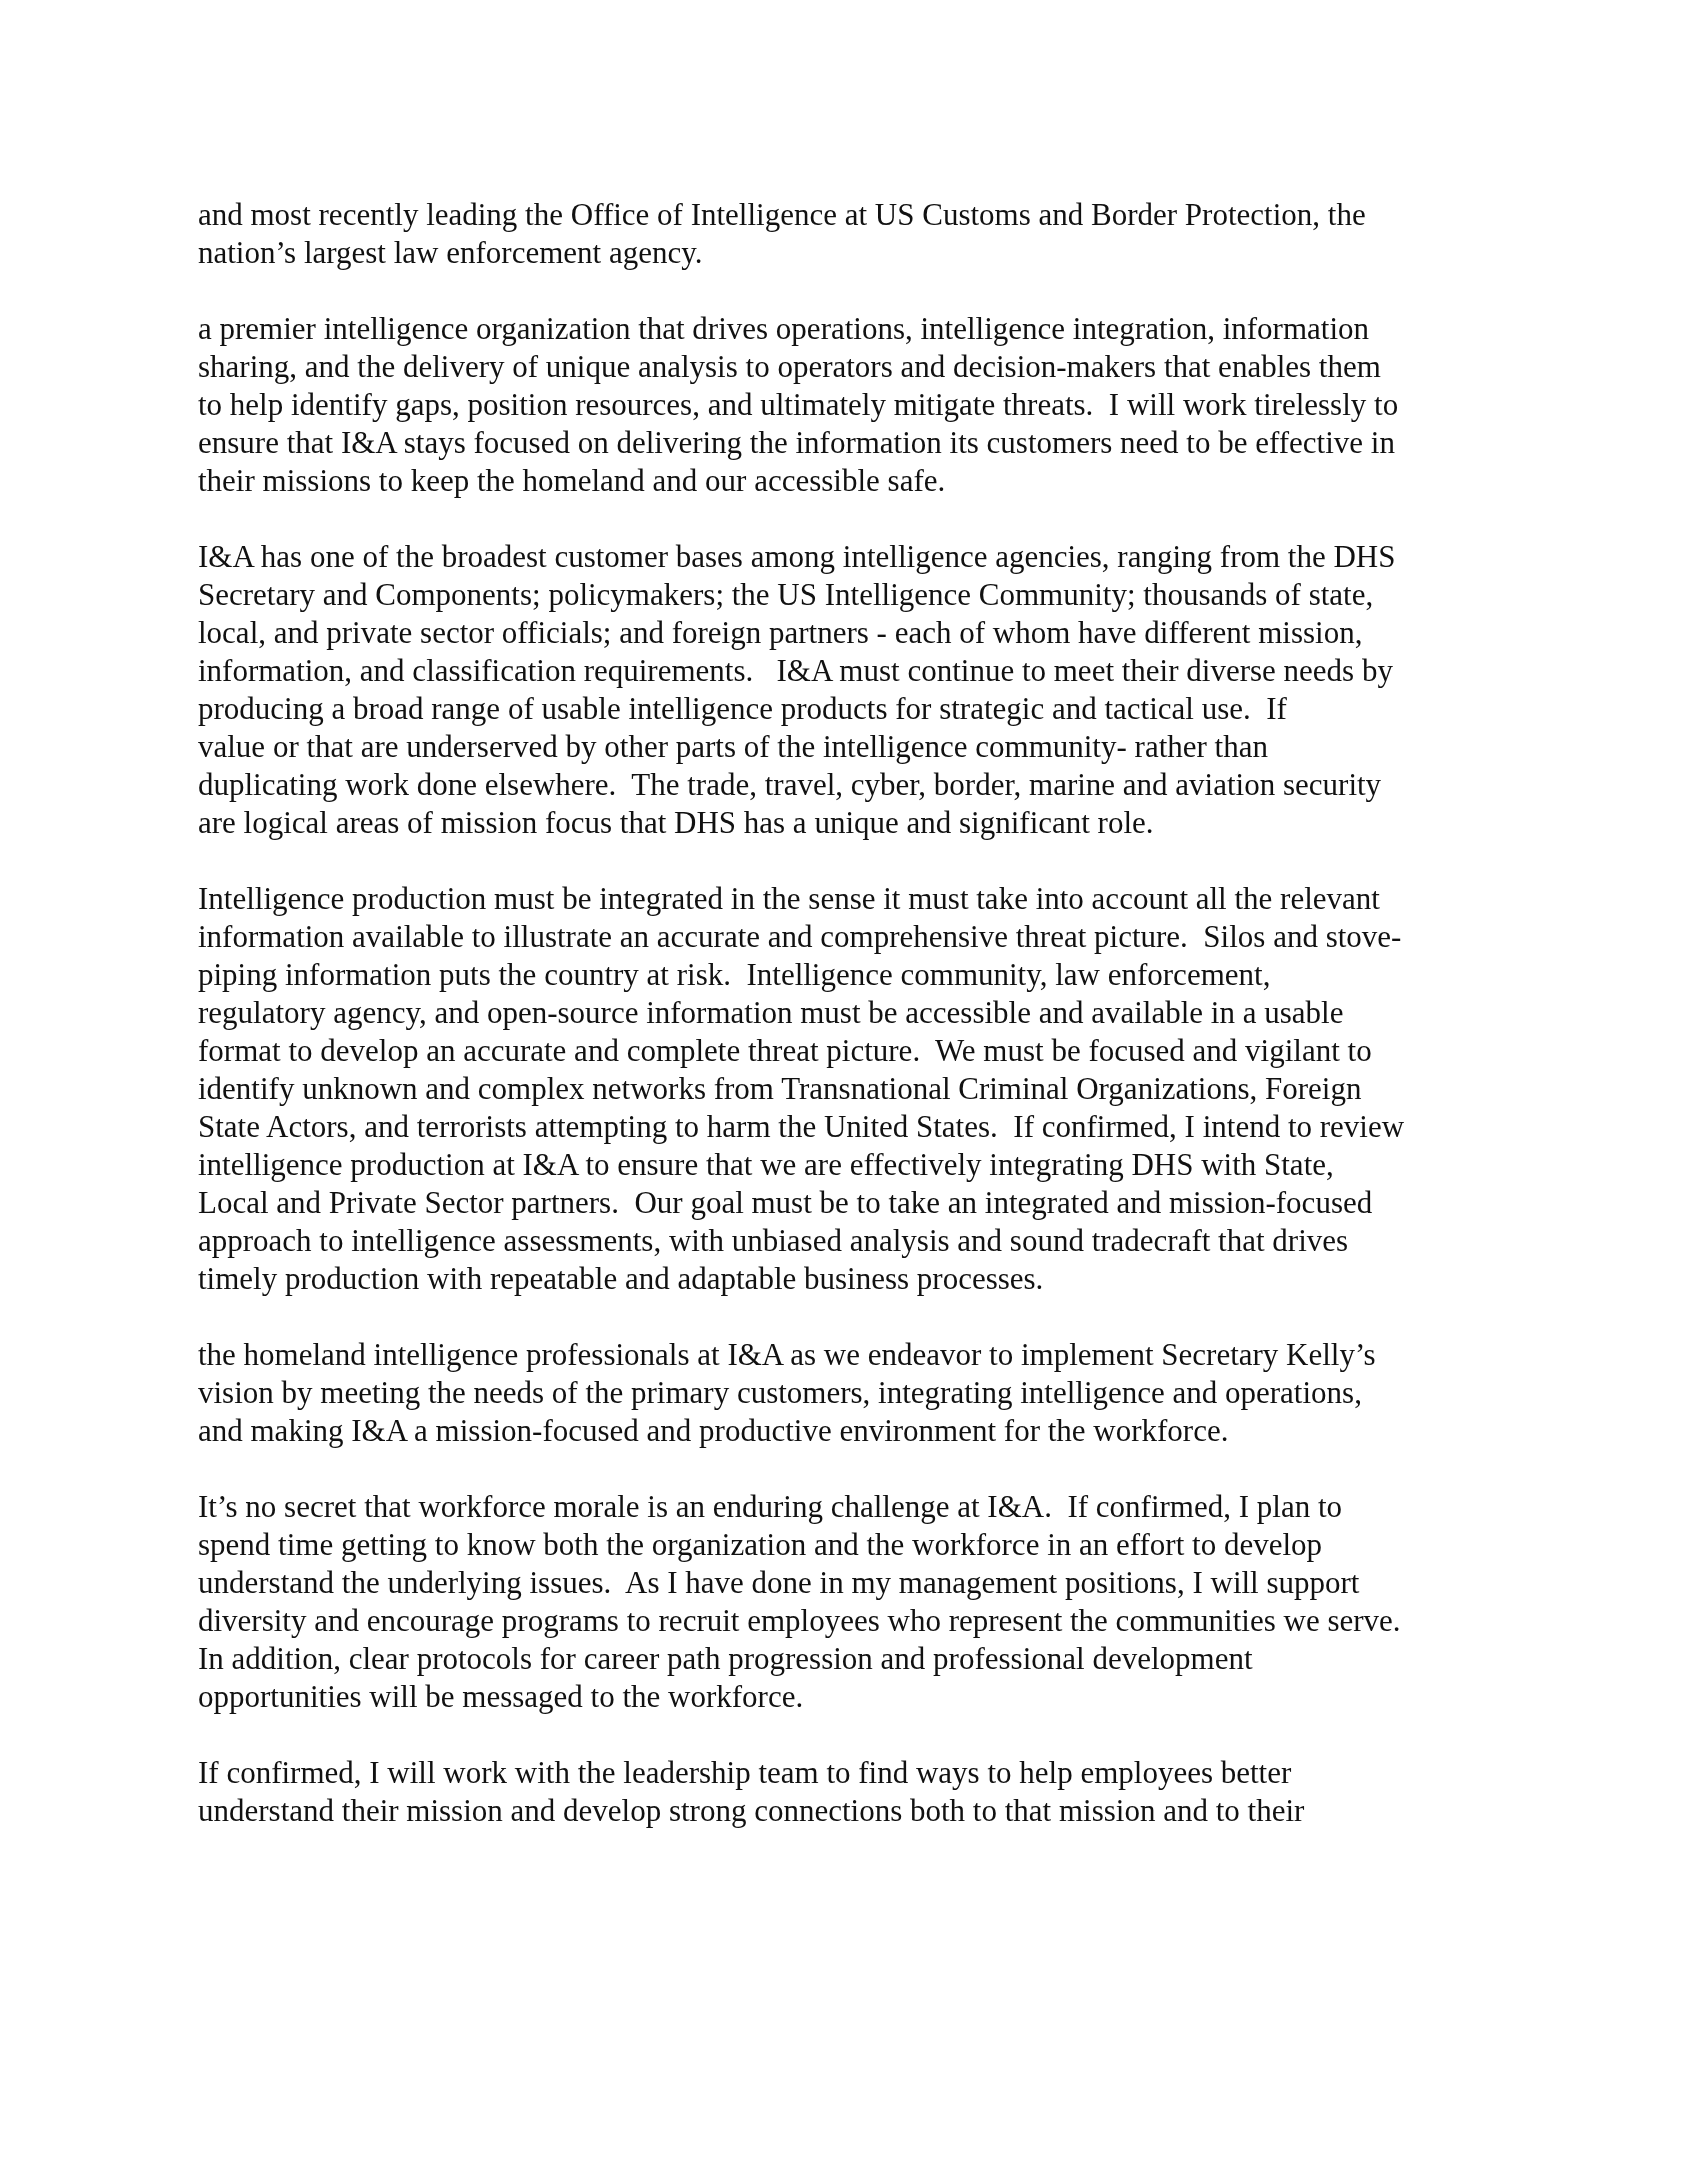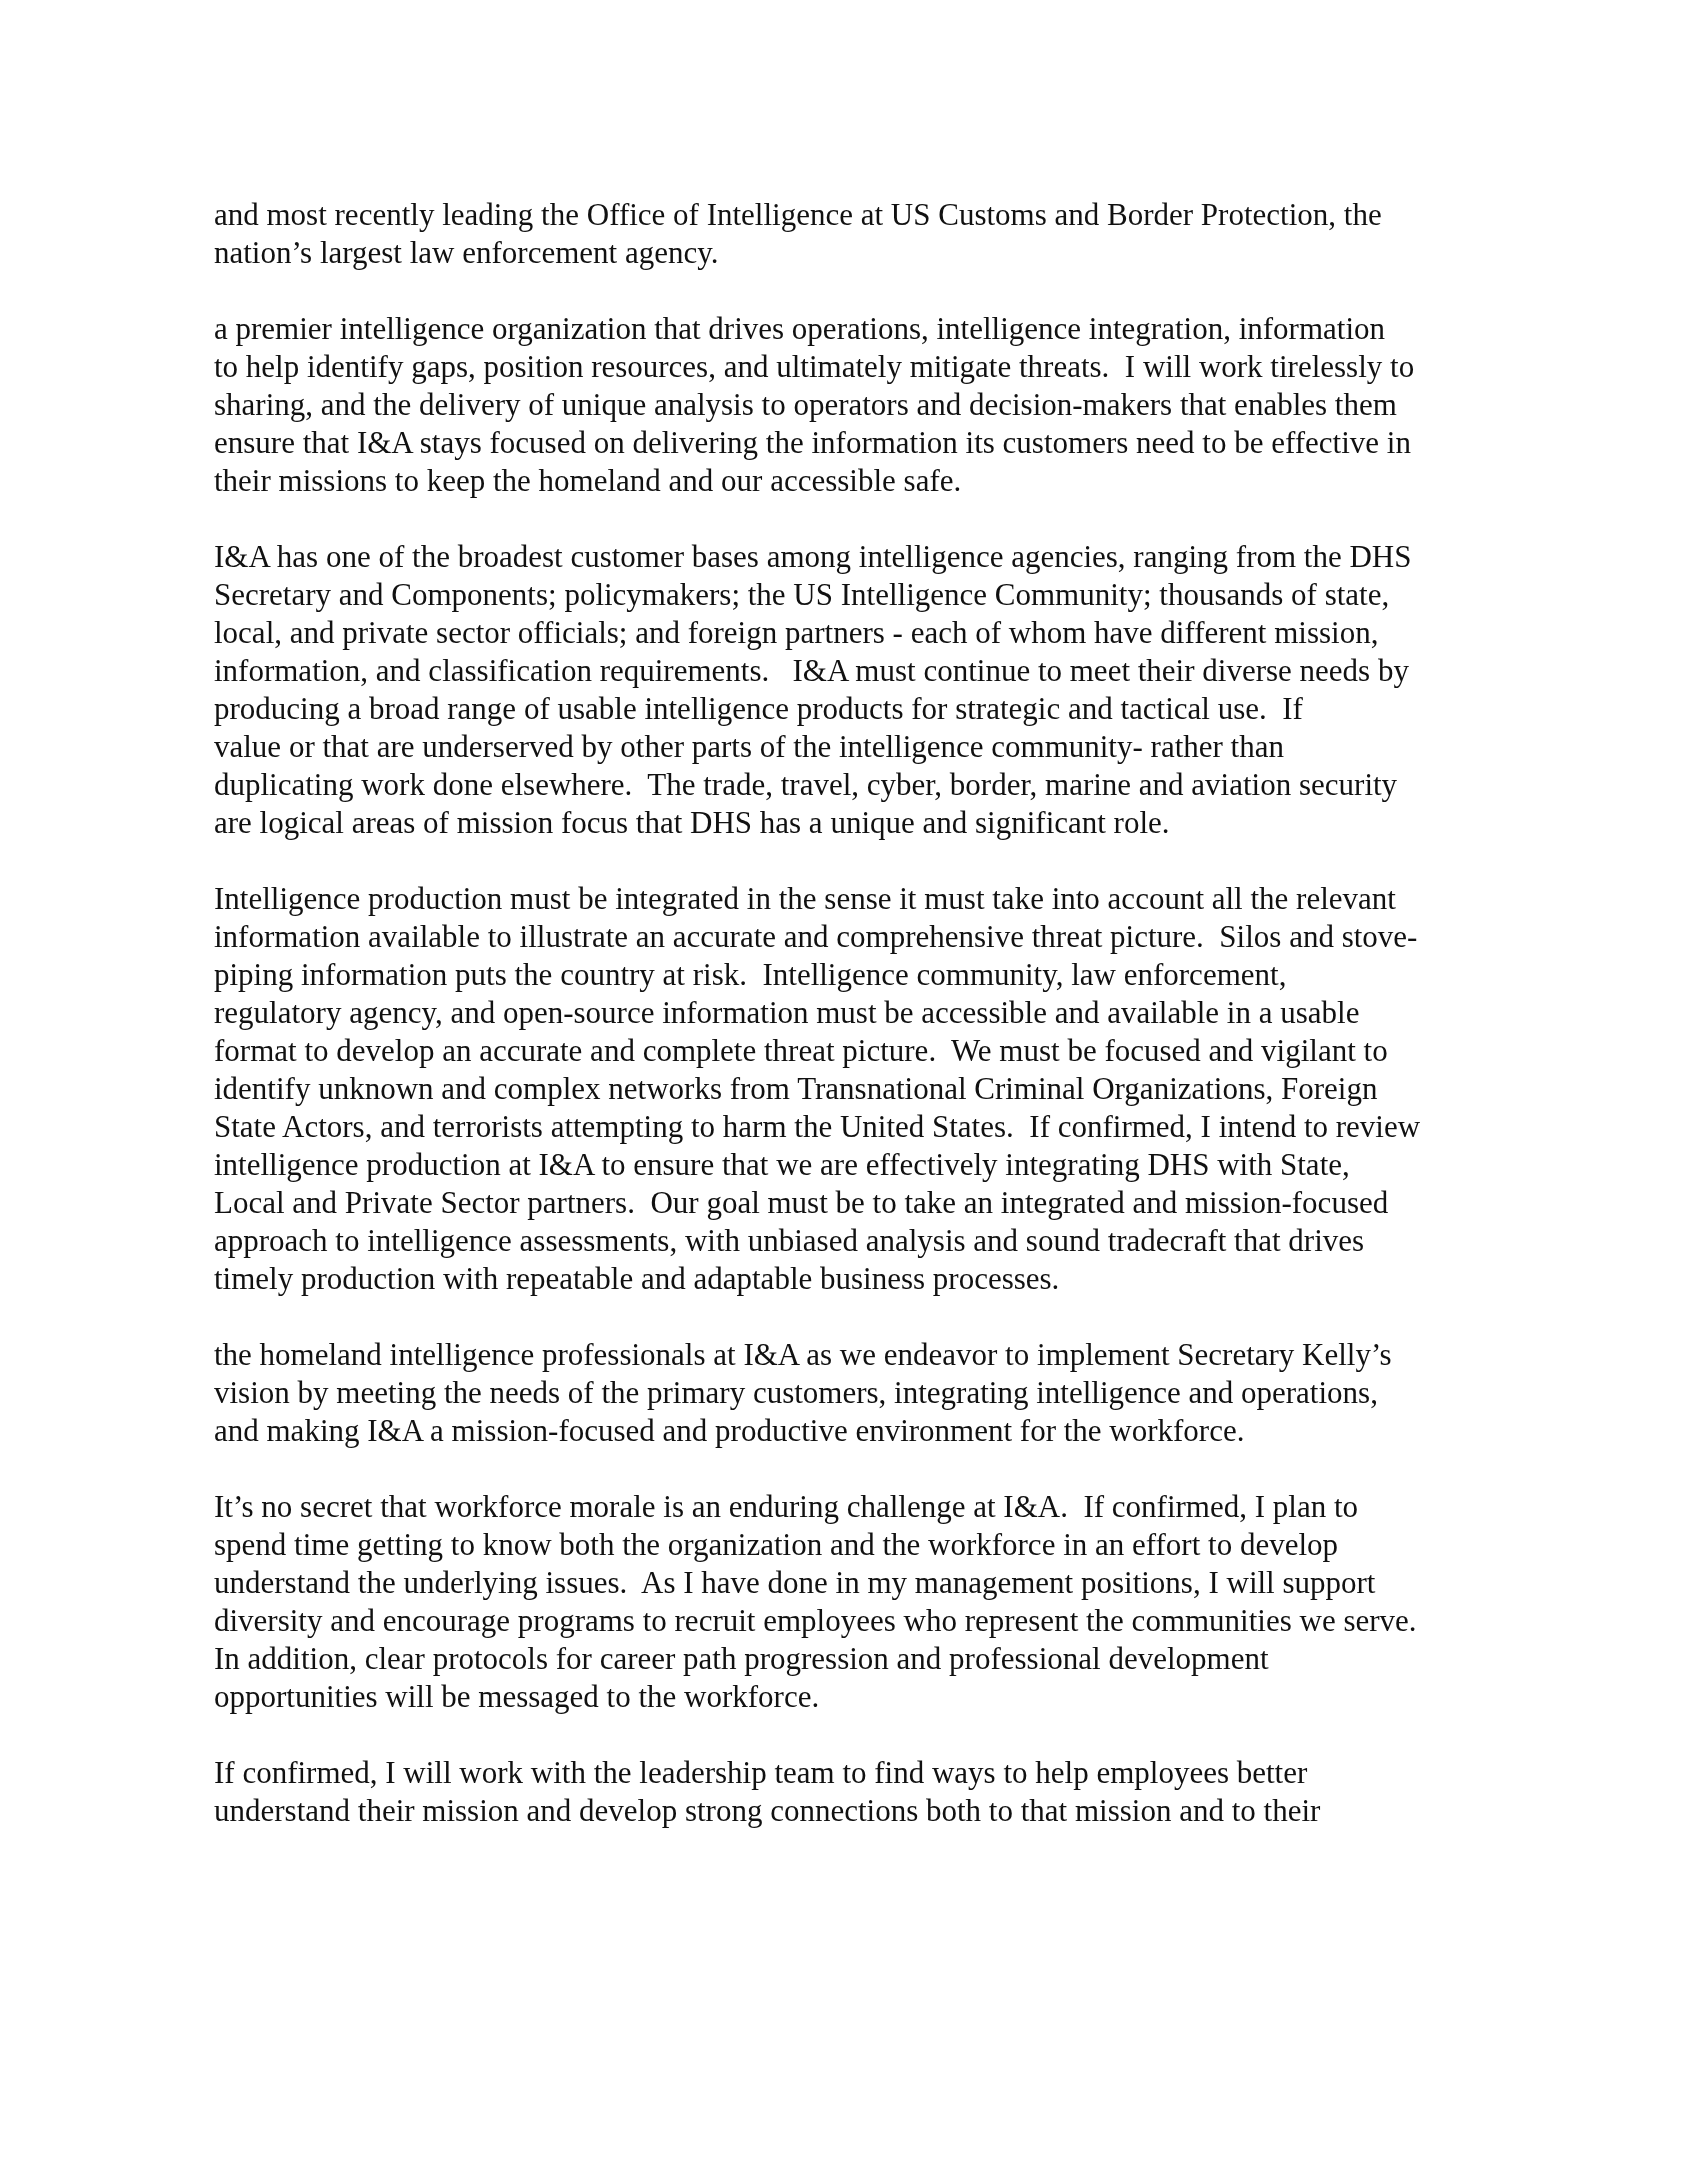--- a/index.html
+++ b/index.html
@@ -25,43 +25,43 @@
       position: absolute;
       left: 198px;
       top: 196px;
       width: 1323px;
       font-family: "Liberation Serif", "DejaVu Serif", serif;
       font-size: 31px;
       line-height: 38px;
       color: #111111;
     }
     .para {
-      margin: 0 0 38px 16px;
+      margin: 0 0 38px 0;
     }
     .line {
       display: block;
       white-space: pre;
       height: 38px;
     }
   </style>
 </head>
 <body>
 
 <div class="page">
   <div class="body-text">
 
     <div class="para">
       <span class="line">and most recently leading the Office of Intelligence at US Customs and Border Protection, the</span>
       <span class="line">nation’s largest law enforcement agency.</span>
     </div>
 
     <div class="para">
       <span class="line">a premier intelligence organization that drives operations, intelligence integration, information</span>
+      <span class="line">sharing, and the delivery of unique analysis to operators and decision-makers that enables them</span>
       <span class="line">to help identify gaps, position resources, and ultimately mitigate threats.  I will work tirelessly to</span>
-      <span class="line">sharing, and the delivery of unique analysis to operators and decision-makers that enables them</span>
       <span class="line">ensure that I&amp;A stays focused on delivering the information its customers need to be effective in</span>
       <span class="line">their missions to keep the homeland and our accessible safe.</span>
     </div>
 
     <div class="para">
       <span class="line">I&amp;A has one of the broadest customer bases among intelligence agencies, ranging from the DHS</span>
       <span class="line">Secretary and Components; policymakers; the US Intelligence Community; thousands of state,</span>
       <span class="line">local, and private sector officials; and foreign partners - each of whom have different mission,</span>
       <span class="line">information, and classification requirements.   I&amp;A must continue to meet their diverse needs by</span>
       <span class="line">producing a broad range of usable intelligence products for strategic and tactical use.  If</span>

